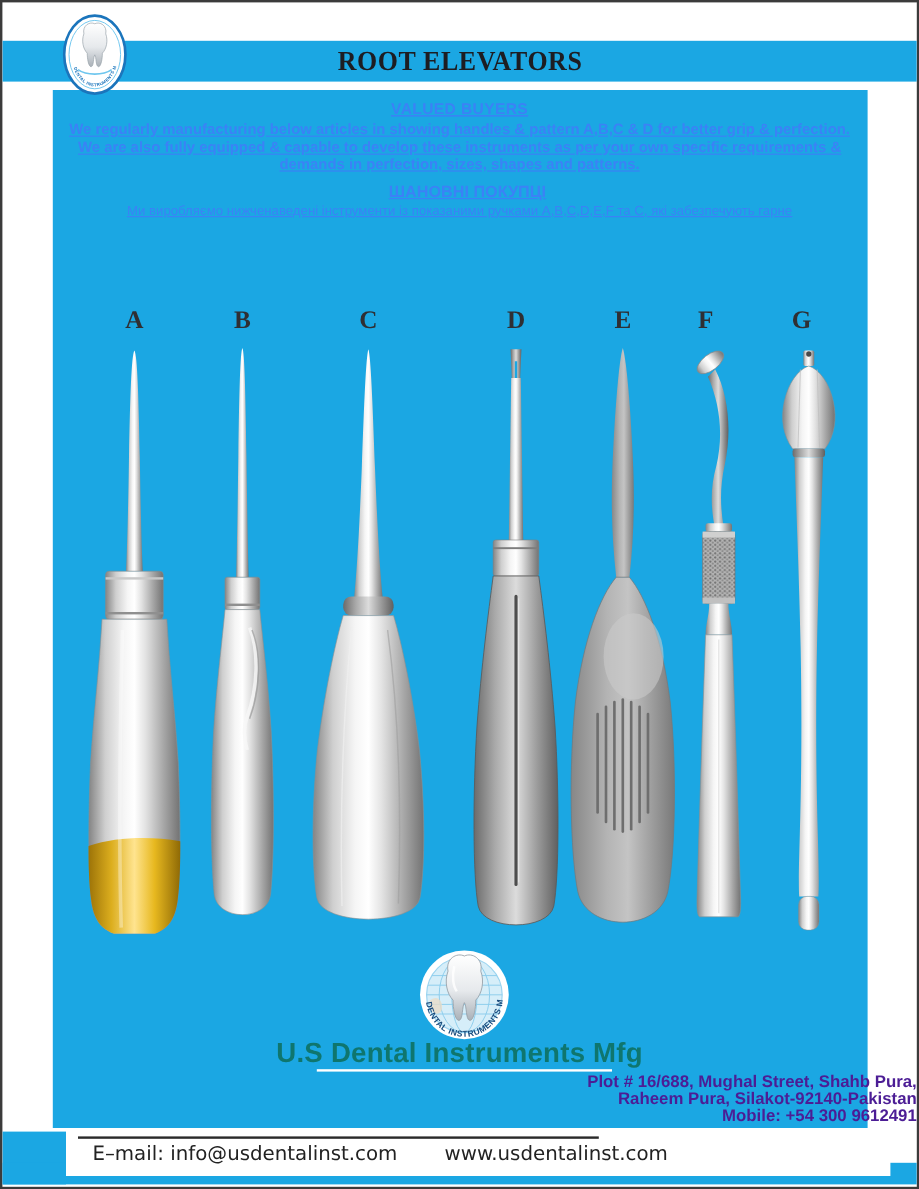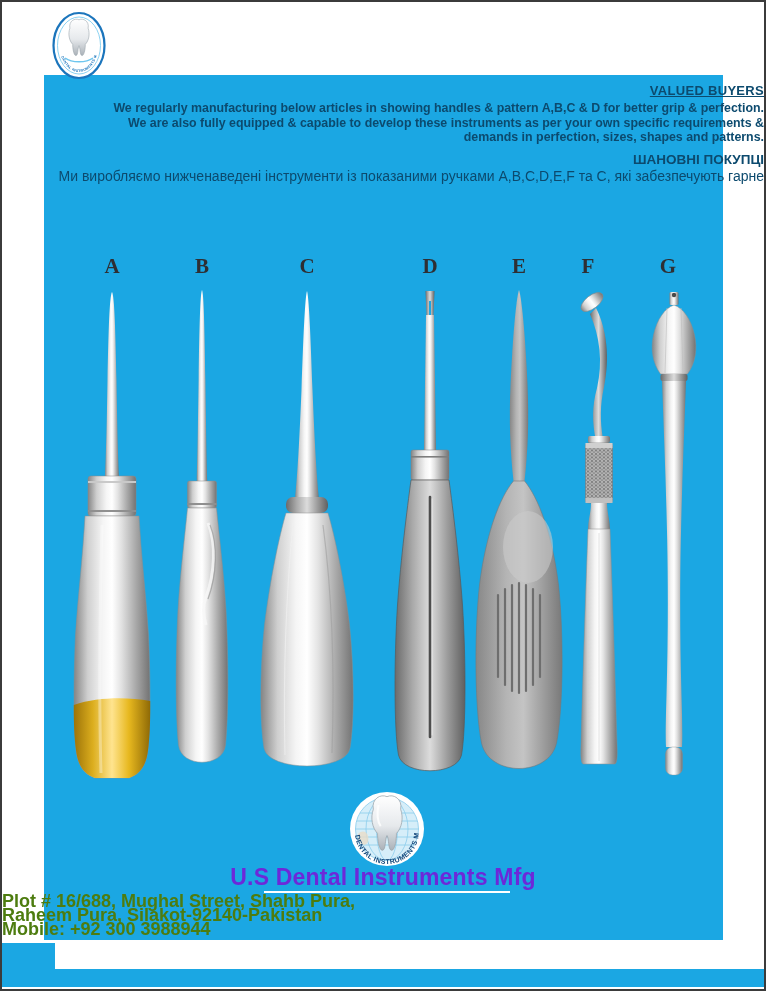--- a/index.html
+++ b/index.html
@@ -10,52 +10,55 @@
   }
   
   .title-band{position:absolute;left:0;right:0;top:32px;height:34px;background:#1ba7e3;
     display:flex;align-items:center;justify-content:center;}
   .title-band h1{margin:0;font-family:"Liberation Serif",serif;font-weight:700;
     font-size:23px;letter-spacing:.5px;color:#1d1d22;transform:scaleX(.94);}
   
   .logo-top{position:absolute;left:50px;top:9px;width:54px;height:69px;z-index:5;}
   
   .main-box{position:absolute;left:42px;top:73px;width:679px;height:865px;background:#1ba7e3;}
-  .intro{position:absolute;left:0;right:0;top:81px;text-align:right;color:#0c4a6e;z-index:2;}
+  .intro{position:absolute;left:0;right:0;top:81px;text-align:center;color:#3b82f6;z-index:2;text-decoration:underline;}
   .intro .h-en{font-size:13px;font-weight:700;text-decoration:underline;letter-spacing:.3px;margin-bottom:3px;}
   .intro .line-en{font-size:12.4px;font-weight:700;line-height:14.6px;}
   .intro .h-uk{font-size:13.5px;font-weight:700;margin-top:7px;margin-bottom:2px;margin-left:13px;}
-  .intro .line-uk{font-size:14px;font-weight:400;line-height:14.6px;}
+  .intro .line-uk{font-size:11px;font-weight:400;line-height:14.6px;}
   
   .product-label{position:absolute;top:252px;transform:translateX(-50%);
     font-family:"Liberation Serif",serif;font-weight:700;font-size:21px;color:#2f2f33;z-index:2;}
   .pl-a{left:110px}.pl-b{left:200px}.pl-c{left:305px}.pl-d{left:428px}
   .pl-e{left:517px}.pl-f{left:586px}.pl-g{left:666px}
   .instruments{position:absolute;left:42px;top:283px;width:679px;height:505px;z-index:1;}
   
   .logo-bottom{position:absolute;left:346px;top:788px;width:78px;height:78px;z-index:2;}
-  .company-name{position:absolute;left:0;right:0;top:862px;text-align:center;color:#6d28d9;
+  .company-name{position:absolute;left:0;right:0;top:862px;text-align:center;color:#0f766e;
     font-weight:700;font-size:23px;letter-spacing:.2px;}
   .company-rule{position:absolute;left:262px;top:889px;width:246px;height:2px;background:#fff;}
-  .address{position:absolute;left:0;right:0;top:893px;text-align:left;color:#4d7c0f;
-    font-weight:700;font-size:18px;line-height:13.8px;}
+  .address{position:absolute;left:0;right:0;top:893px;text-align:right;color:#4c1d95;
+    font-weight:700;font-size:14px;line-height:13.8px;}
   
   .footer-band{position:absolute;left:0;right:0;top:967px;height:18px;background:#1ba7e3;z-index:1;}
   .footer-notch{position:absolute;left:0;top:941px;width:53px;height:44px;background:#1ba7e3;z-index:1;}
   .email-strip{position:absolute;left:53px;top:941px;width:687px;height:37px;background:#fff;z-index:2;}
   .email-rule{position:absolute;left:10px;top:4px;width:434px;height:2px;background:#2a2a2a;}
   .email-text{position:absolute;left:22px;top:9px;font-family:"DejaVu Sans",sans-serif;
     font-size:16.5px;color:#222;white-space:nowrap;}
   .email-text .site{margin-left:34px;}
 </style>
 </head>
 <body>
 
 <div class="page">
 
+  <div class="title-band">
+    <h1>ROOT ELEVATORS</h1>
+  </div>
 
   <svg class="logo-top" viewBox="0 0 54 69">
     <defs>
       <linearGradient id="gToothV" x1="0" y1="0" x2="0" y2="1">
         <stop offset="0" stop-color="#ffffff"></stop>
           <stop offset=".55" stop-color="#e6e9ec"></stop>
           <stop offset="1" stop-color="#aab1b8"></stop>
       </linearGradient>
       <path id="arcTop" d="M 9,44 A 19 25 0 0 0 45,44"></path>
     </defs>
@@ -228,19 +231,26 @@
     <text font-family="Liberation Sans, sans-serif" font-size="7" font-weight="bold" fill="#174a7c" letter-spacing=".4">
       <textPath href="#arcBot" startOffset="50%" text-anchor="middle">US DENTAL INSTRUMENTS MFG</textPath>
     </text>
   </svg>
 
   <div class="company-name">U.S Dental Instruments Mfg</div>
   <div class="company-rule"></div>
   <div class="address">
     <div>Plot # 16/688, Mughal Street, Shahb Pura,</div>
     <div>Raheem Pura, Silakot-92140-Pakistan</div>
-    <div>Mobile: +92 300 3988944</div>
+    <div>Mobile: +54 300 9612491</div>
   </div>
 
   <div class="footer-notch"></div>
   <div class="footer-band"></div>
+  <div class="email-strip">
+    <div class="email-rule"></div>
+    <div class="email-text">
+      <span>E–mail: info@usdentalinst.com</span>
+      <span class="site">www.usdentalinst.com</span>
+    </div>
+  </div>
 
 </div>
 
 </body></html>

